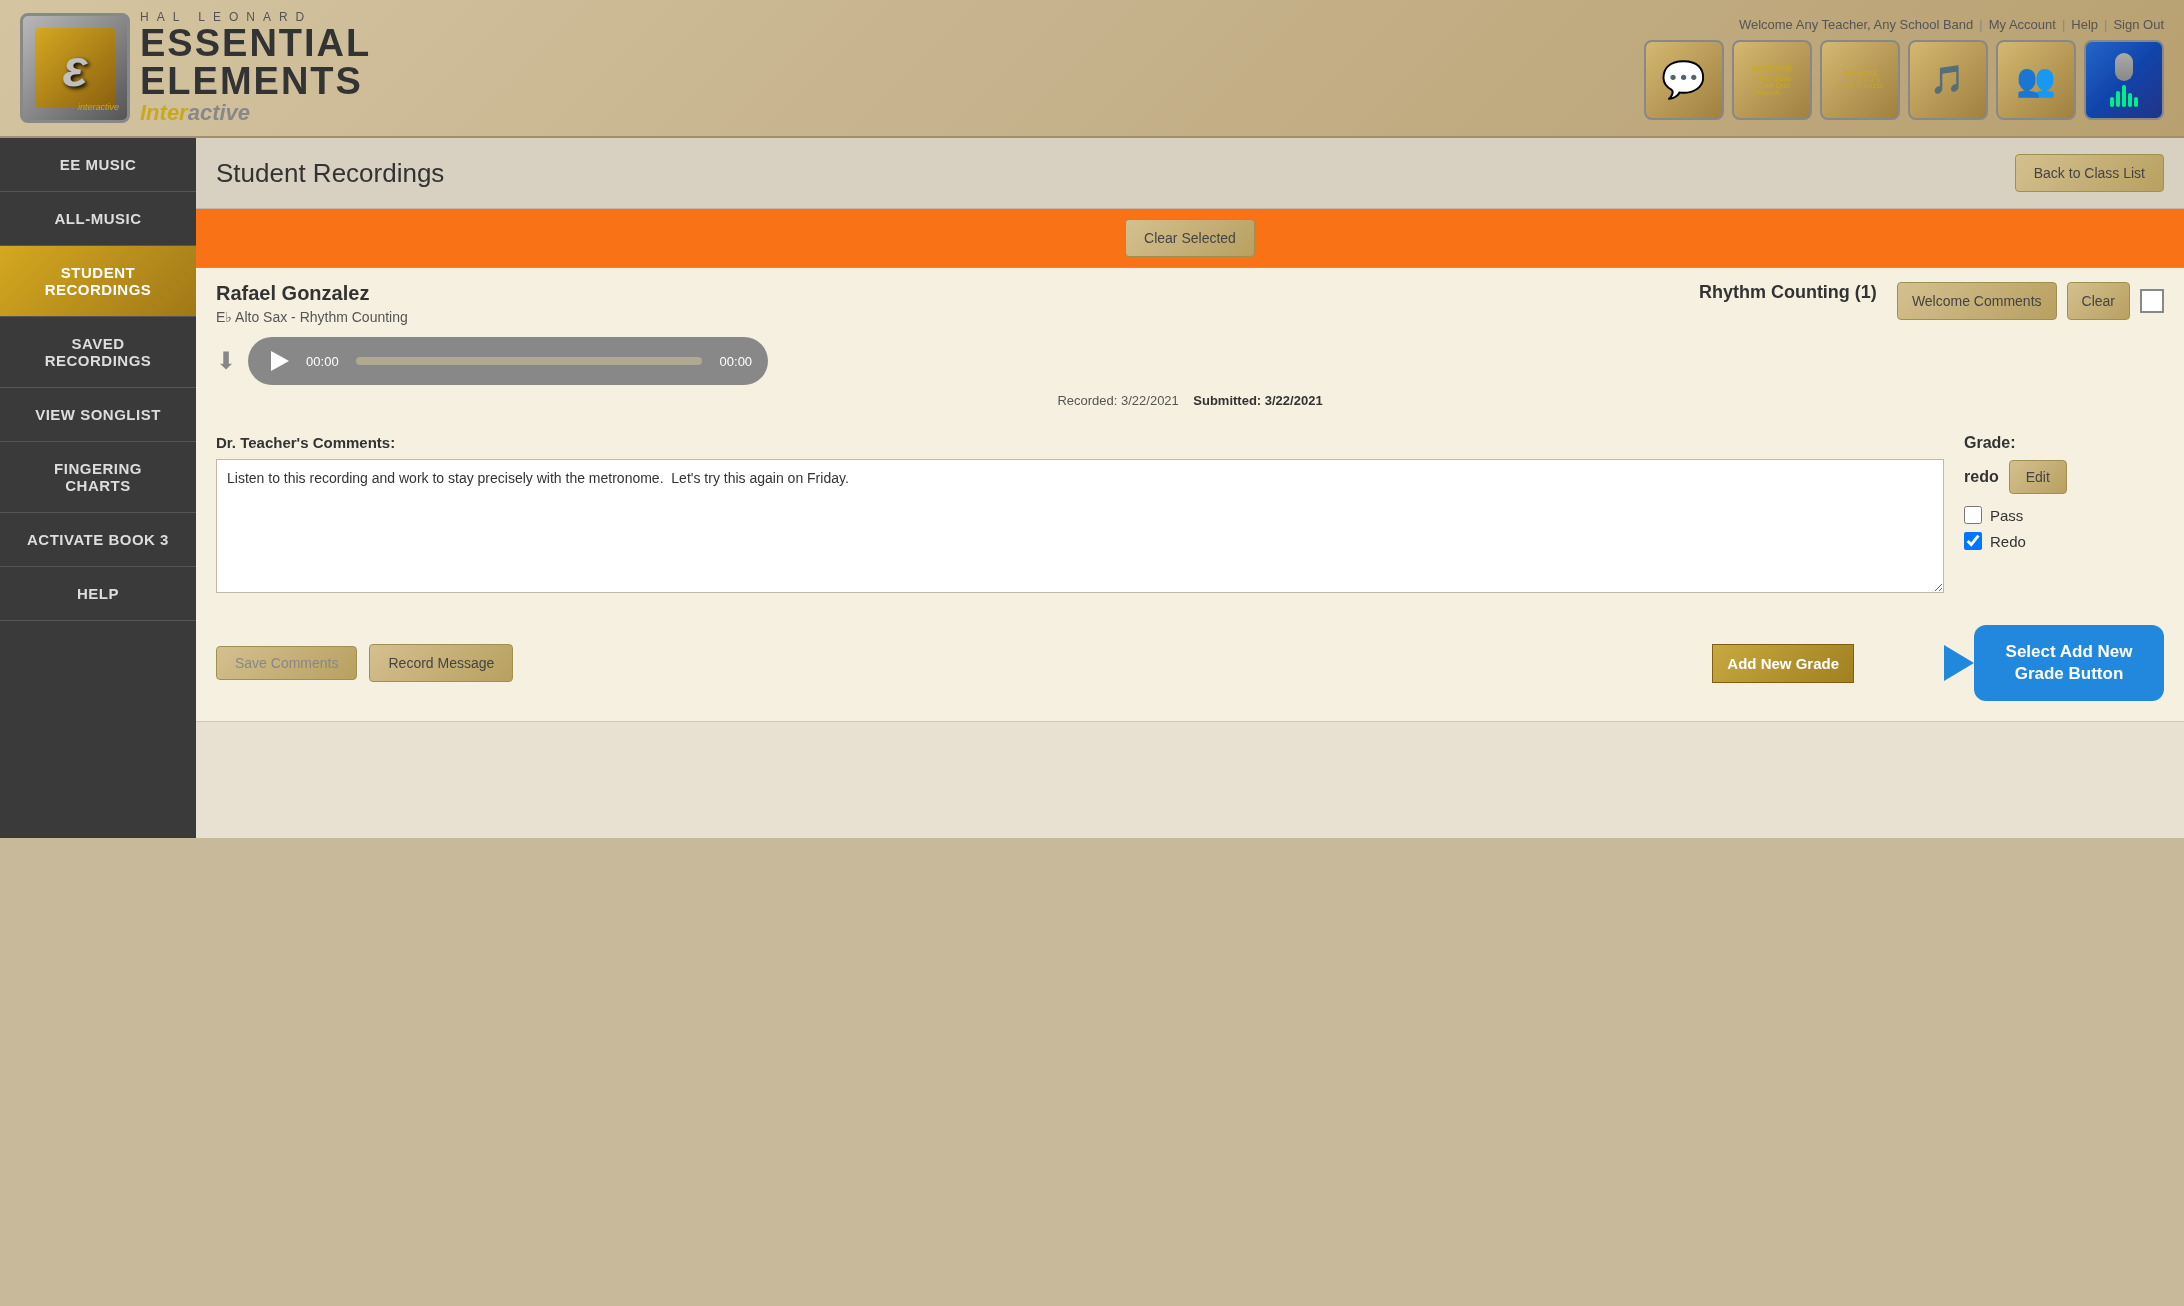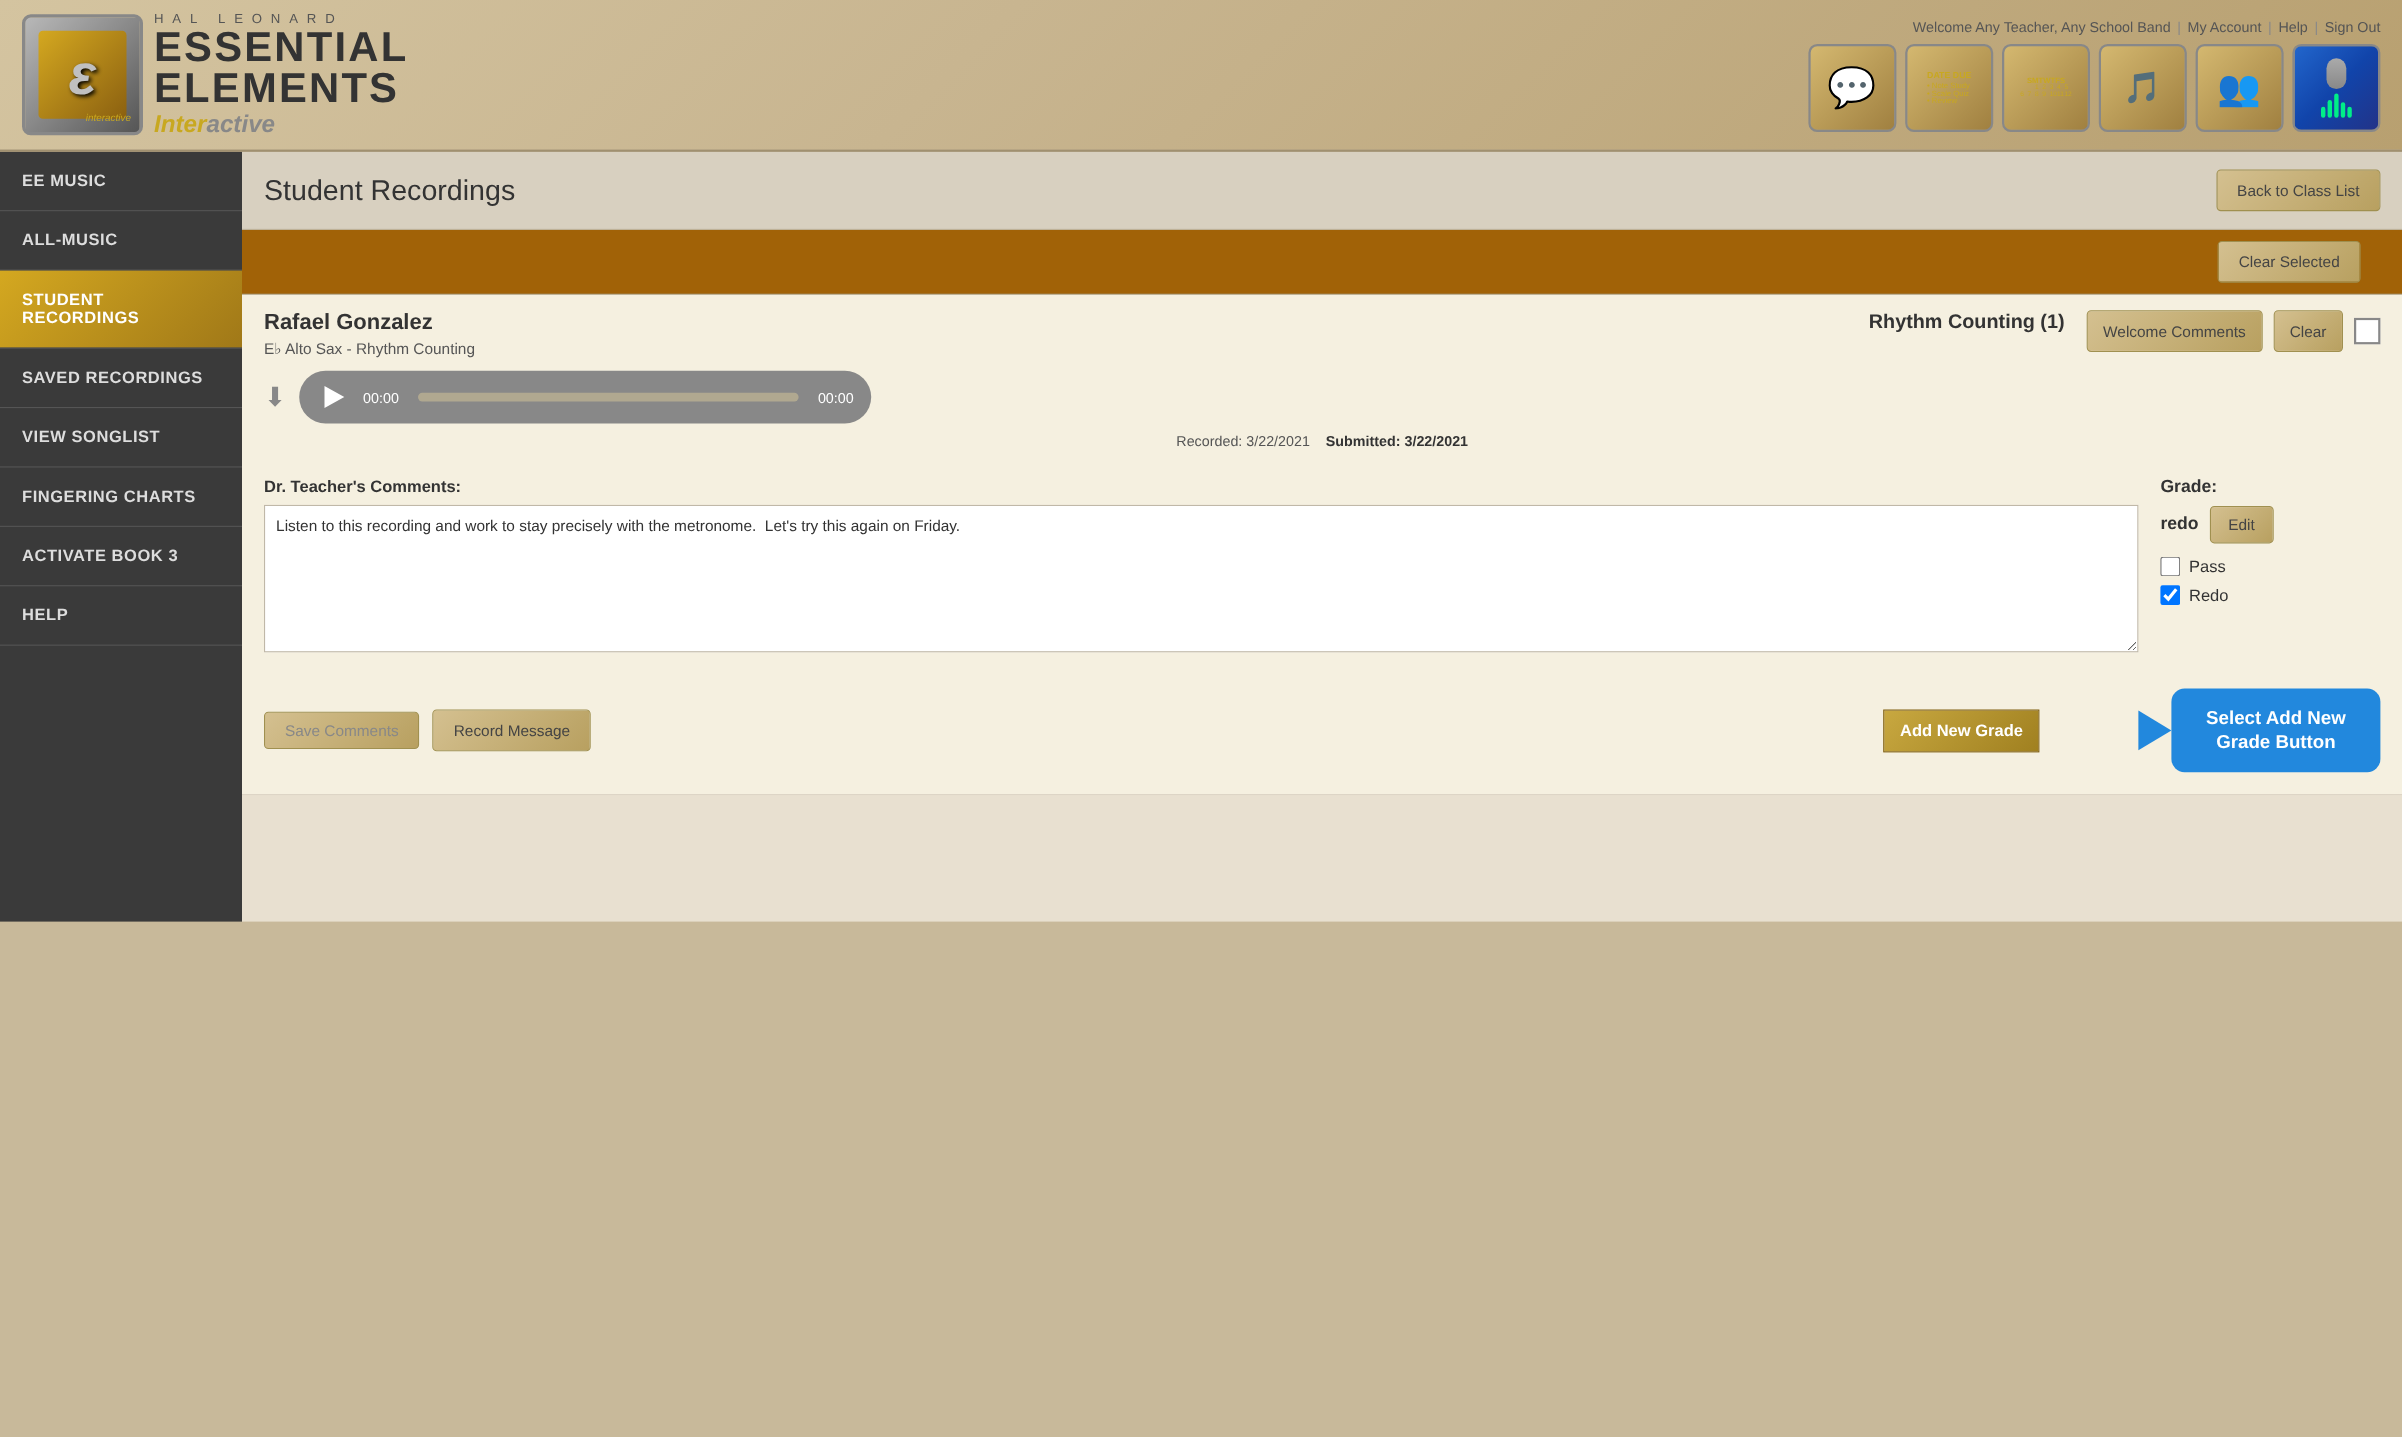--- a/index.html
+++ b/index.html
@@ -137,23 +137,24 @@
     }
 
     
     .main-layout {
       display: flex;
       min-height: 700px;
     }
 
     
     .sidebar {
-      width: 220px;
+      width: 196px;
       background: #3a3a3a;
       flex-shrink: 0;
+      text-align: center;
     }
     .sidebar-item {
       padding: 18px 20px;
       color: #ddd;
       font-size: 15px;
       font-weight: bold;
       cursor: pointer;
       border-bottom: 1px solid #555;
       letter-spacing: 0.5px;
     }
@@ -188,24 +189,24 @@
       border: 1px solid #a09050;
       padding: 10px 18px;
       font-size: 14px;
       color: #444;
       cursor: pointer;
       border-radius: 4px;
     }
 
     
     .toolbar {
-      background: #a16207;
-      padding: 10px 38px;
-      display: flex;
-      justify-content: flex-end;
+      background: #f97316;
+      padding: 10px 20px;
+      display: flex;
+      justify-content: center;
       border-bottom: 1px solid #a09880;
     }
     .btn-clear-selected {
       background: linear-gradient(135deg, #d4c090 0%, #b8a060 100%);
       border: 1px solid #a09050;
       padding: 10px 18px;
       font-size: 14px;
       color: #444;
       cursor: pointer;
       border-radius: 4px;

